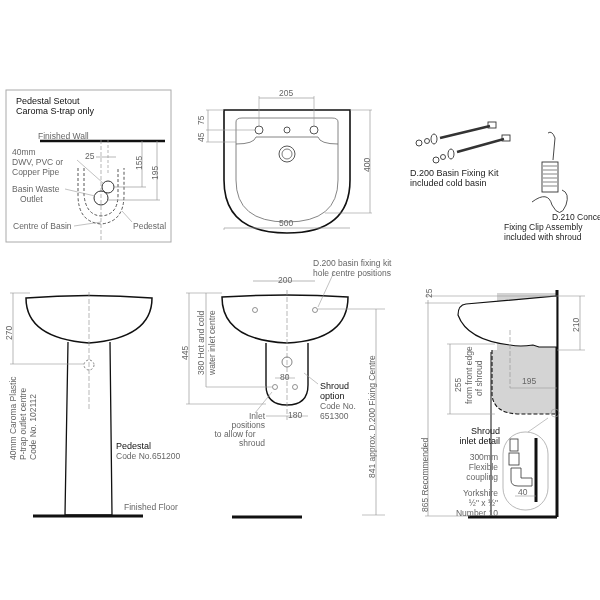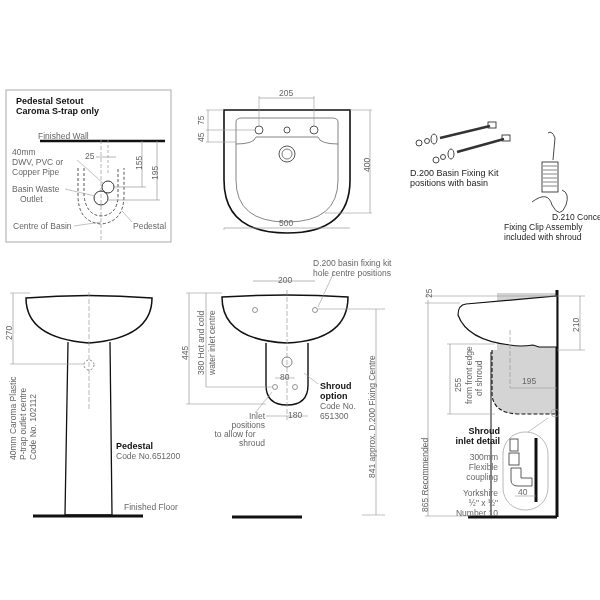--- a/index.html
+++ b/index.html
@@ -1,20 +1,20 @@
 <!DOCTYPE html>
 <html><head>
 <meta charset="utf-8">
 <style>
   html, body { margin: 0; padding: 0; background: #ffffff; }
   body { width: 600px; height: 600px; position: relative; overflow: hidden;
          font-family: "Liberation Sans", sans-serif; color: #222; }
   svg { position: absolute; left: 0; top: 0; }
   .lbl { position: absolute; font-size: 8.5px; color: #666; line-height: 10px; white-space: nowrap; }
-  .bold { font-weight: bold; color: #111; font-size: 9px; }
+  .bold { font-weight: normal; color: #111; font-size: 9px; }
   .vert { transform-origin: left top; transform: rotate(-90deg); }
 </style>
 </head>
 <body>
 
 <svg width="600" height="600" viewBox="0 0 600 600">
 
   <rect x="6" y="90" width="165" height="152" fill="none" stroke="#aaa" stroke-width="1"></rect>
   <line x1="40" y1="141" x2="165" y2="141" stroke="#111" stroke-width="2.5"></line>
   <line x1="101" y1="140" x2="101" y2="240" stroke="#999" stroke-width="0.7" stroke-dasharray="4,2"></line>
@@ -154,21 +154,21 @@
 <div class="lbl vert" style="left:134px;top:170px;">155</div>
 <div class="lbl vert" style="left:150px;top:180px;">195</div>
 
 <div class="lbl" style="left:279px;top:88px;">205</div>
 <div class="lbl vert" style="left:196px;top:125px;">75</div>
 <div class="lbl vert" style="left:196px;top:142px;">45</div>
 <div class="lbl vert" style="left:362px;top:172px;">400</div>
 <div class="lbl" style="left:279px;top:218px;">500</div>
 
 <div class="lbl bold" style="left:410px;top:168px;font-weight:normal;color:#222;">D.200 Basin Fixing Kit</div>
-<div class="lbl bold" style="left:410px;top:178px;font-weight:normal;color:#222;">positions with basin</div>
+<div class="lbl bold" style="left:410px;top:178px;font-weight:normal;color:#222;">included cold basin</div>
 <div class="lbl" style="left:504px;top:212px;color:#222;padding-left:48px;">D.210 Concealed</div>
 <div class="lbl" style="left:504px;top:222px;color:#222;">Fixing Clip Assembly</div>
 <div class="lbl" style="left:504px;top:232px;color:#222;">included with shroud</div>
 
 <div class="lbl vert" style="left:4px;top:340px;">270</div>
 <div class="lbl vert" style="left:8px;top:460px;">40mm Caroma Plastic</div>
 <div class="lbl vert" style="left:18px;top:460px;">P-trap outlet centre</div>
 <div class="lbl vert" style="left:28px;top:460px;">Code No. 102112</div>
 <div class="lbl bold" style="left:116px;top:441px;">Pedestal</div>
 <div class="lbl" style="left:116px;top:451px;">Code No.651200</div>

